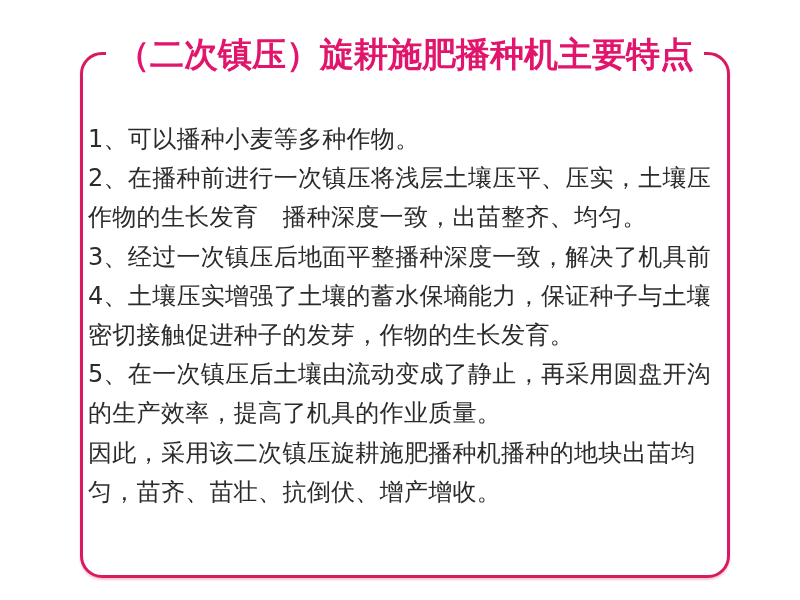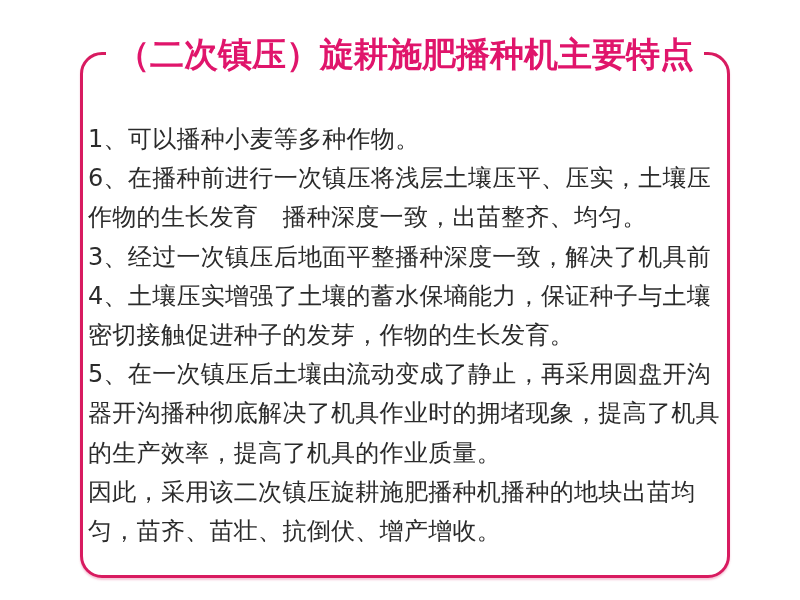--- a/index.html
+++ b/index.html
@@ -59,25 +59,24 @@
   }
 </style>
 </head>
 <body>
 
 <div class="page">
   <div class="frame">
     <div class="title">（二次镇压）旋耕施肥播种机主要特点</div>
     <div class="content">
       <div class="line">1、可以播种小麦等多种作物。</div>
-      <div class="line">6、在播种前进行一次镇压将浅层土壤压平、压实，土壤压</div>
+      <div class="line">2、在播种前进行一次镇压将浅层土壤压平、压实，土壤压</div>
       <div class="line">作物的生长发育　播种深度一致，出苗整齐、均匀。</div>
       <div class="line">3、经过一次镇压后地面平整播种深度一致，解决了机具前</div>
       <div class="line">4、土壤压实增强了土壤的蓄水保墒能力，保证种子与土壤</div>
       <div class="line">密切接触促进种子的发芽，作物的生长发育。</div>
       <div class="line">5、在一次镇压后土壤由流动变成了静止，再采用圆盘开沟</div>
-      <div class="line">器开沟播种彻底解决了机具作业时的拥堵现象，提高了机具</div>
       <div class="line">的生产效率，提高了机具的作业质量。</div>
       <div class="line">因此，采用该二次镇压旋耕施肥播种机播种的地块出苗均</div>
       <div class="line">匀，苗齐、苗壮、抗倒伏、增产增收。</div>
     </div>
   </div>
 </div>
 
 </body></html>

